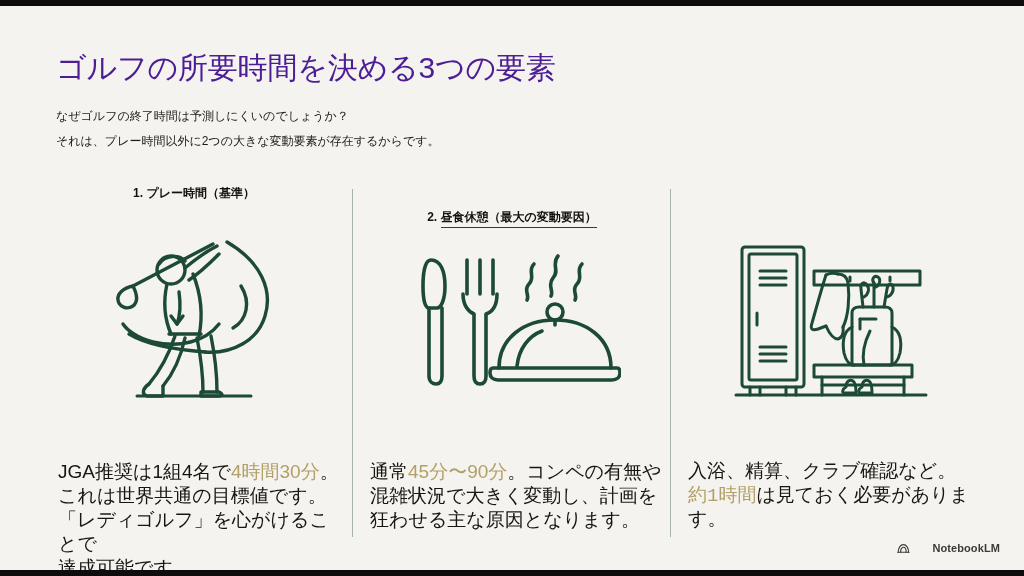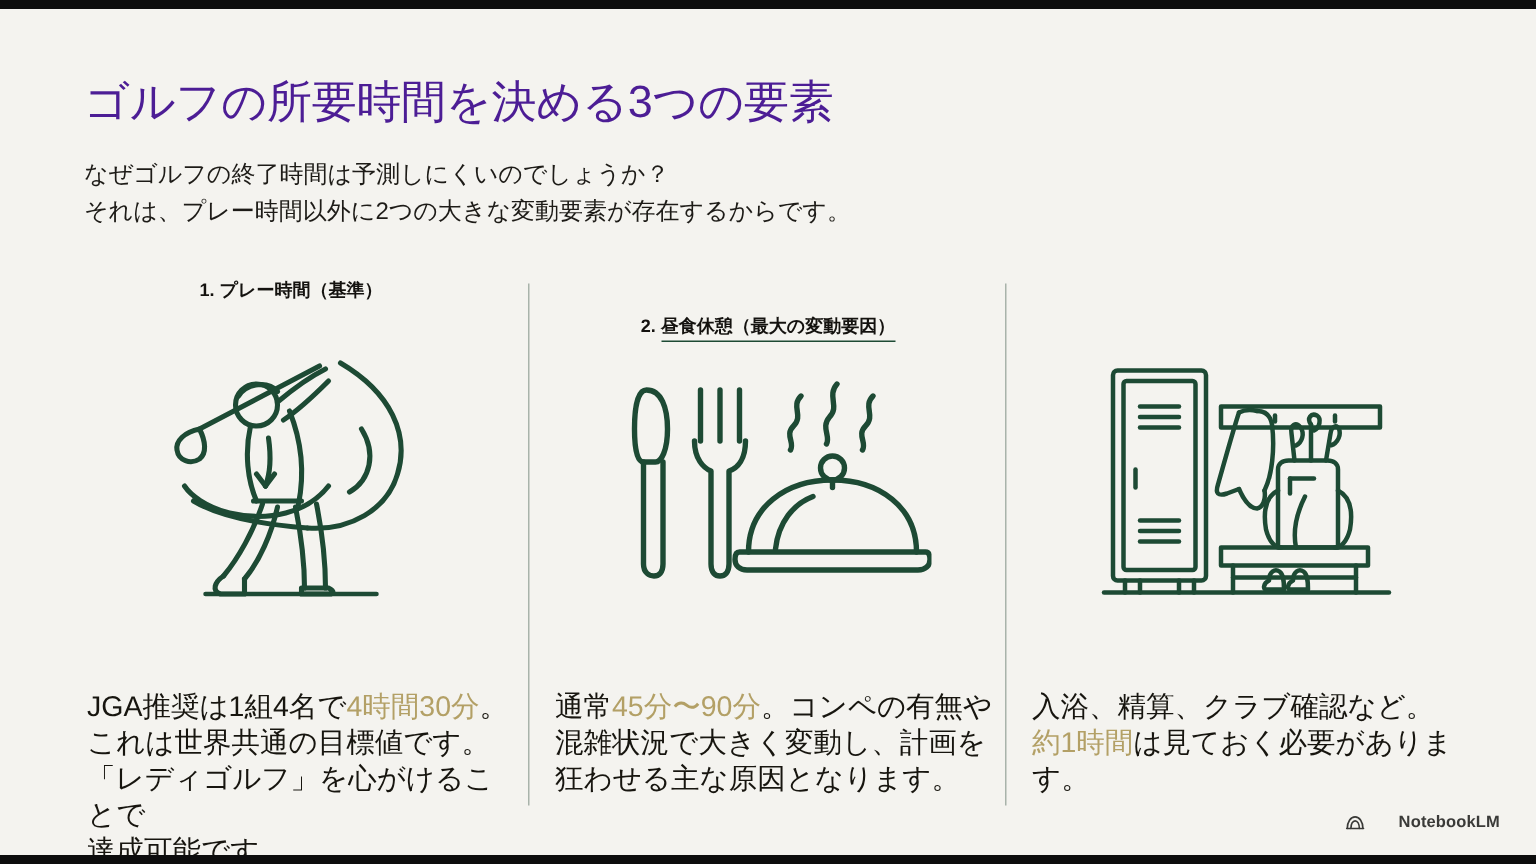--- a/index.html
+++ b/index.html
@@ -53,21 +53,21 @@
     font-size: 30px;
     font-weight: 400;
     color: #4c1d95;
     letter-spacing: -0.2px;
     white-space: nowrap;
   }
   .subtitle {
     position: absolute;
     left: 56px;
     top: 98px;
-    font-size: 16px;
+    font-size: 12px;
     line-height: 25px;
     color: #1d1b17;
     white-space: pre-line;
   }
 
   
   .columns {
     position: absolute;
     left: 0;
     top: 175px;
@@ -126,21 +126,21 @@
   
   .body-copy {
     position: absolute;
     font-size: 19px;
     line-height: 24px;
     color: #17150f;
     white-space: pre-line;
   }
   .c1-copy { left: 14px;  top: 255px; width: 290px; }
   .c2-copy { left: 8px;   top: 255px; width: 292px; }
-  .c3-copy { left: 8px;   top: 255px; width: 290px; }
+  .c3-copy { left: 8px;   top: 255px; width: 290px; font-family: Liberation Mono, monospace; }
 
   .hl { color: #b3a066; }
 
   
   .watermark {
     position: absolute;
     right: 24px;
     bottom: 16px;
     display: flex;
     align-items: center;

